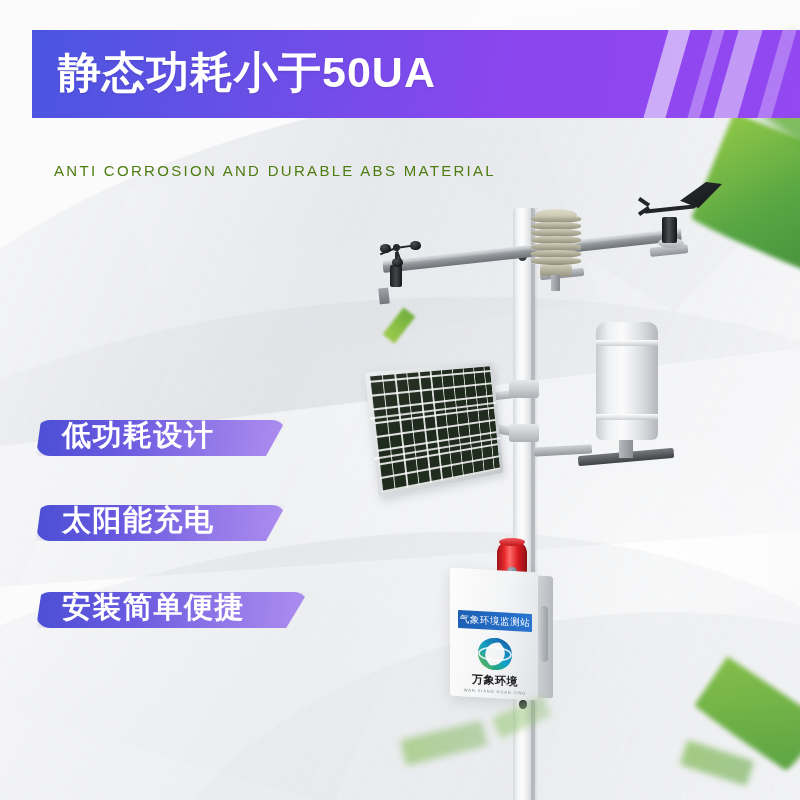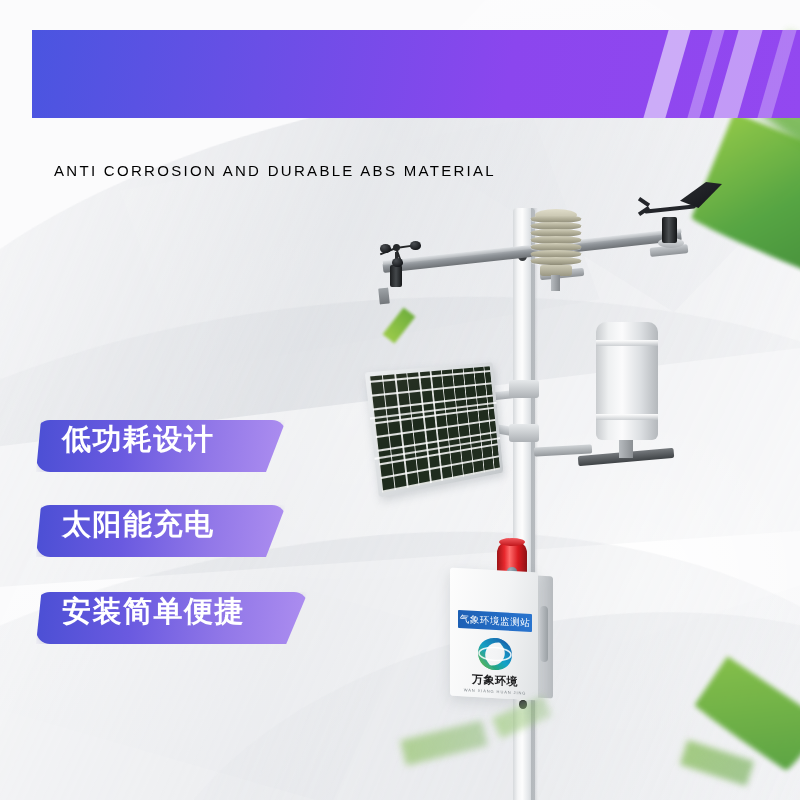--- a/index.html
+++ b/index.html
@@ -157,35 +157,35 @@
     position: absolute;
     left: 54px; top: 125px;
     color: #6b6fc4;
     font-size: 27px;
     letter-spacing: 2px;
     white-space: nowrap;
   }
   #sub-en {
     position: absolute;
     left: 54px; top: 162px;
-    color: #000000;
+    color: #4d7c0f;
     font-size: 15px;
     letter-spacing: 2.3px;
     white-space: nowrap;
   }
 
   
   .pill {
     position: absolute;
-    height: 52px;
+    height: 36px;
     background: linear-gradient(95deg, #4b4fd4 0%, #6a5ae0 35%, #9278e8 70%, #ad8ef0 100%);
     border-radius: 14px;
     clip-path: polygon(2% 0%, 100% 0%, 92% 100%, 0% 100%);
     display: flex;
-    align-items: flex-start;
+    align-items: flex-end;
     box-shadow: 0 3px 10px rgba(90,80,180,0.18);
   }
   .pill span {
     color: #fff;
     font-size: 29px;
     font-weight: bold;
     letter-spacing: 1.5px;
     margin-left: 26px;
     white-space: nowrap;
   }
@@ -628,20 +628,21 @@
   <div class="leaf leaf-b2"></div>
   <div class="leaf leaf-b3"></div>
   <div class="leaf leaf-b4"></div>
 
   <div id="banner">
     <div class="bar"></div>
     <div class="stripe st1"></div>
     <div class="stripe st2"></div>
     <div class="stripe st3"></div>
     <div class="stripe st4"></div>
+    <div id="banner-title">静态功耗小于50UA</div>
   </div>
 
   <div id="sub-en">ANTI CORROSION AND DURABLE ABS MATERIAL</div>
 
   <div class="pill" id="pill-0">
     <span>低功耗设计</span>
   </div>
   <div class="pill" id="pill-1">
     <span>太阳能充电</span>
   </div>

